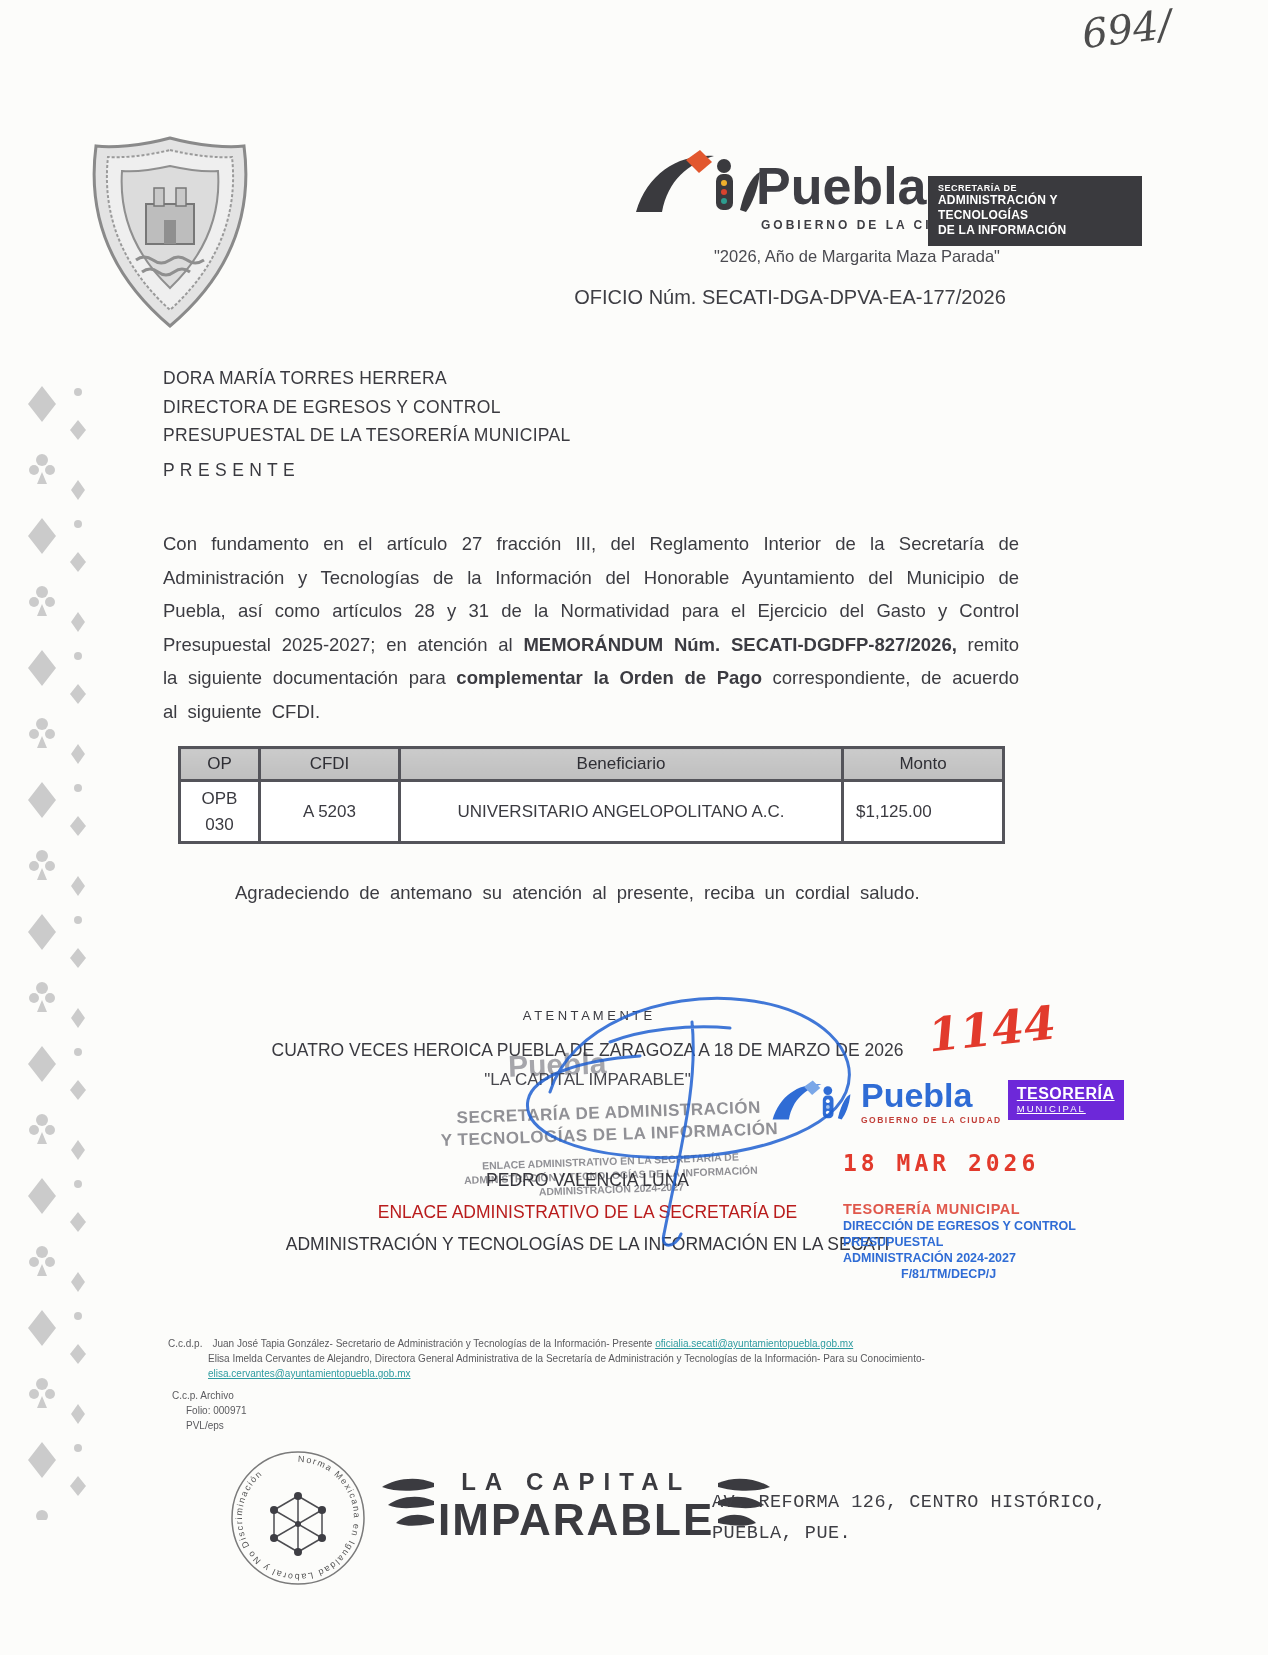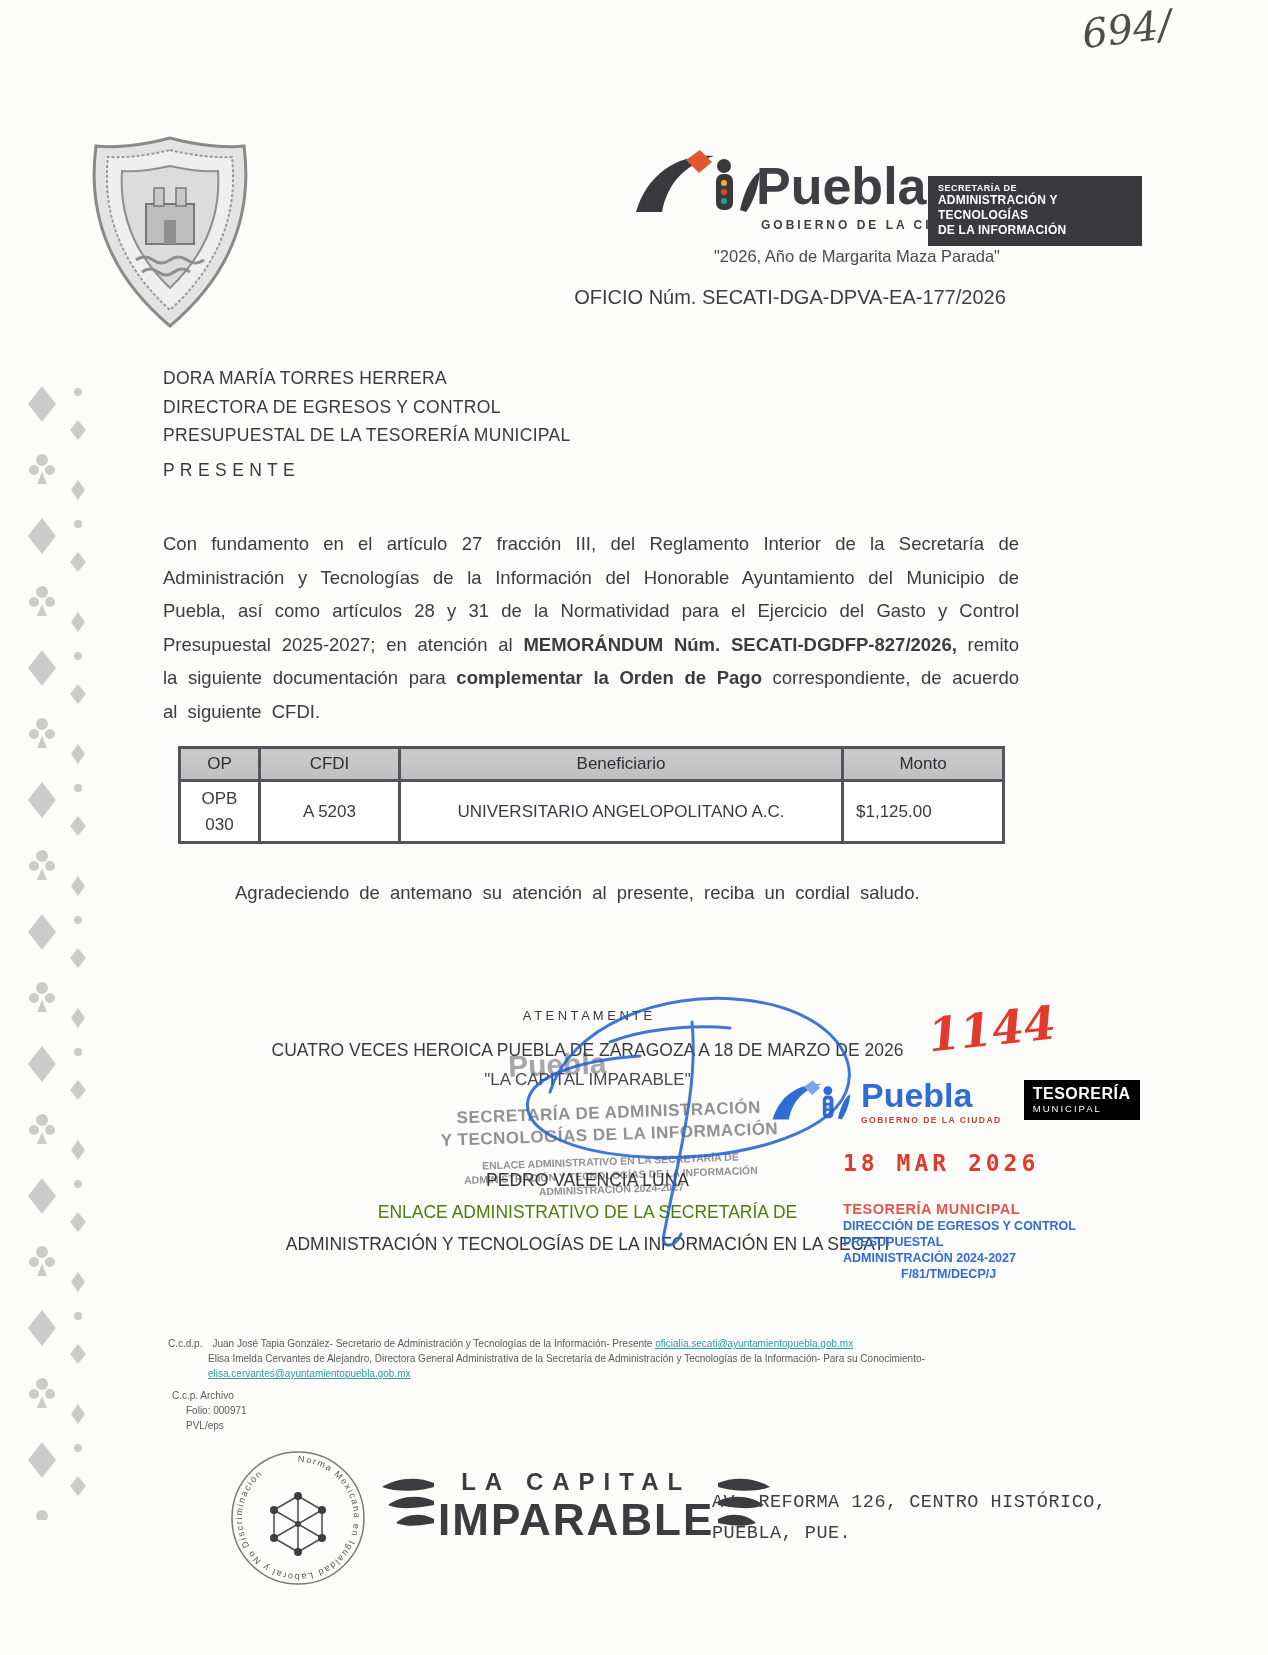--- a/index.html
+++ b/index.html
@@ -57,33 +57,33 @@
   .citydate { top:1040px; font-size:17.5px; color:#3a3a40; z-index:2; }
   .slogan   { top:1070px; font-size:17px; color:#47474d; z-index:2; }
   .stamp-brand { left:508px; top:1048px; font-size:30px; font-weight:700; color:#a6a6ab;
                  transform:rotate(-2deg); z-index:1; }
   .gray-stamp { left:420px; top:1102px; width:380px; text-align:center; color:#919196;
                 transform:rotate(-2deg); z-index:1; }
   .gs1 { font-size:17px; font-weight:700; letter-spacing:.5px; line-height:22px; }
   .gs-small { font-size:10.5px; font-weight:700; line-height:14px; }
   .gs-gap { margin-top:8px; }
   .signer       { top:1170px; font-size:17.5px; color:#35353b; z-index:2; }
-  .signer-role1 { top:1202px; font-size:17.5px; color:#4d7c0f; z-index:2; }
+  .signer-role1 { top:1202px; font-size:17.5px; color:#b91c1c; z-index:2; }
   .signer-role2 { top:1234px; font-size:17.5px; color:#35353b; z-index:2; }
   .scribble { left:430px; top:972px; z-index:3; }
   .red-num  { left:928px; top:1002px; font-size:46px; color:#e23a2c; font-weight:700; font-style:italic;
               transform:rotate(-6deg); z-index:3; font-family:"DejaVu Serif", serif; }
   .red-date { left:843px; top:1150px; font-size:23px; color:#e23a2c; font-weight:700; letter-spacing:4px;
               z-index:3; font-family:"DejaVu Sans Mono", monospace; }
 
   .tes-logo { left:763px; top:1078px; display:flex; align-items:flex-start; z-index:2; }
   .tes-mid { margin-left:6px; }
   .tes-brand { font-size:34px; font-weight:700; color:#2f6cd5; line-height:34px; }
   .tes-tag { font-size:8.5px; color:#c2403a; letter-spacing:1.5px; font-weight:700; margin-top:3px; }
-  .tes-badge { background:#000000; color:#fff; padding:5px 9px 6px; margin-left:22px; margin-top:2px; }
+  .tes-badge { background:#6d28d9; color:#fff; padding:5px 9px 6px; margin-left:6px; margin-top:2px;text-decoration:underline; }
   .tes-b1 { font-size:16px; font-weight:700; letter-spacing:.5px; }
   .tes-b2 { font-size:9.5px; letter-spacing:2px; }
   .tes-text { left:843px; top:1200px; z-index:2; }
   .tt-red  { color:#e0584c; font-size:14.5px; font-weight:700; letter-spacing:.5px; line-height:18px; }
   .tt-blue { color:#2f6cd5; font-size:12.5px; font-weight:700; line-height:16px; }
   .tt-ind  { padding-left:58px; }
 
   
   .ccp { left:168px; top:1336px; width:870px; font-size:10px; color:#5a5a5e; line-height:15px; }
   .ccp-label { margin-right:10px; }

